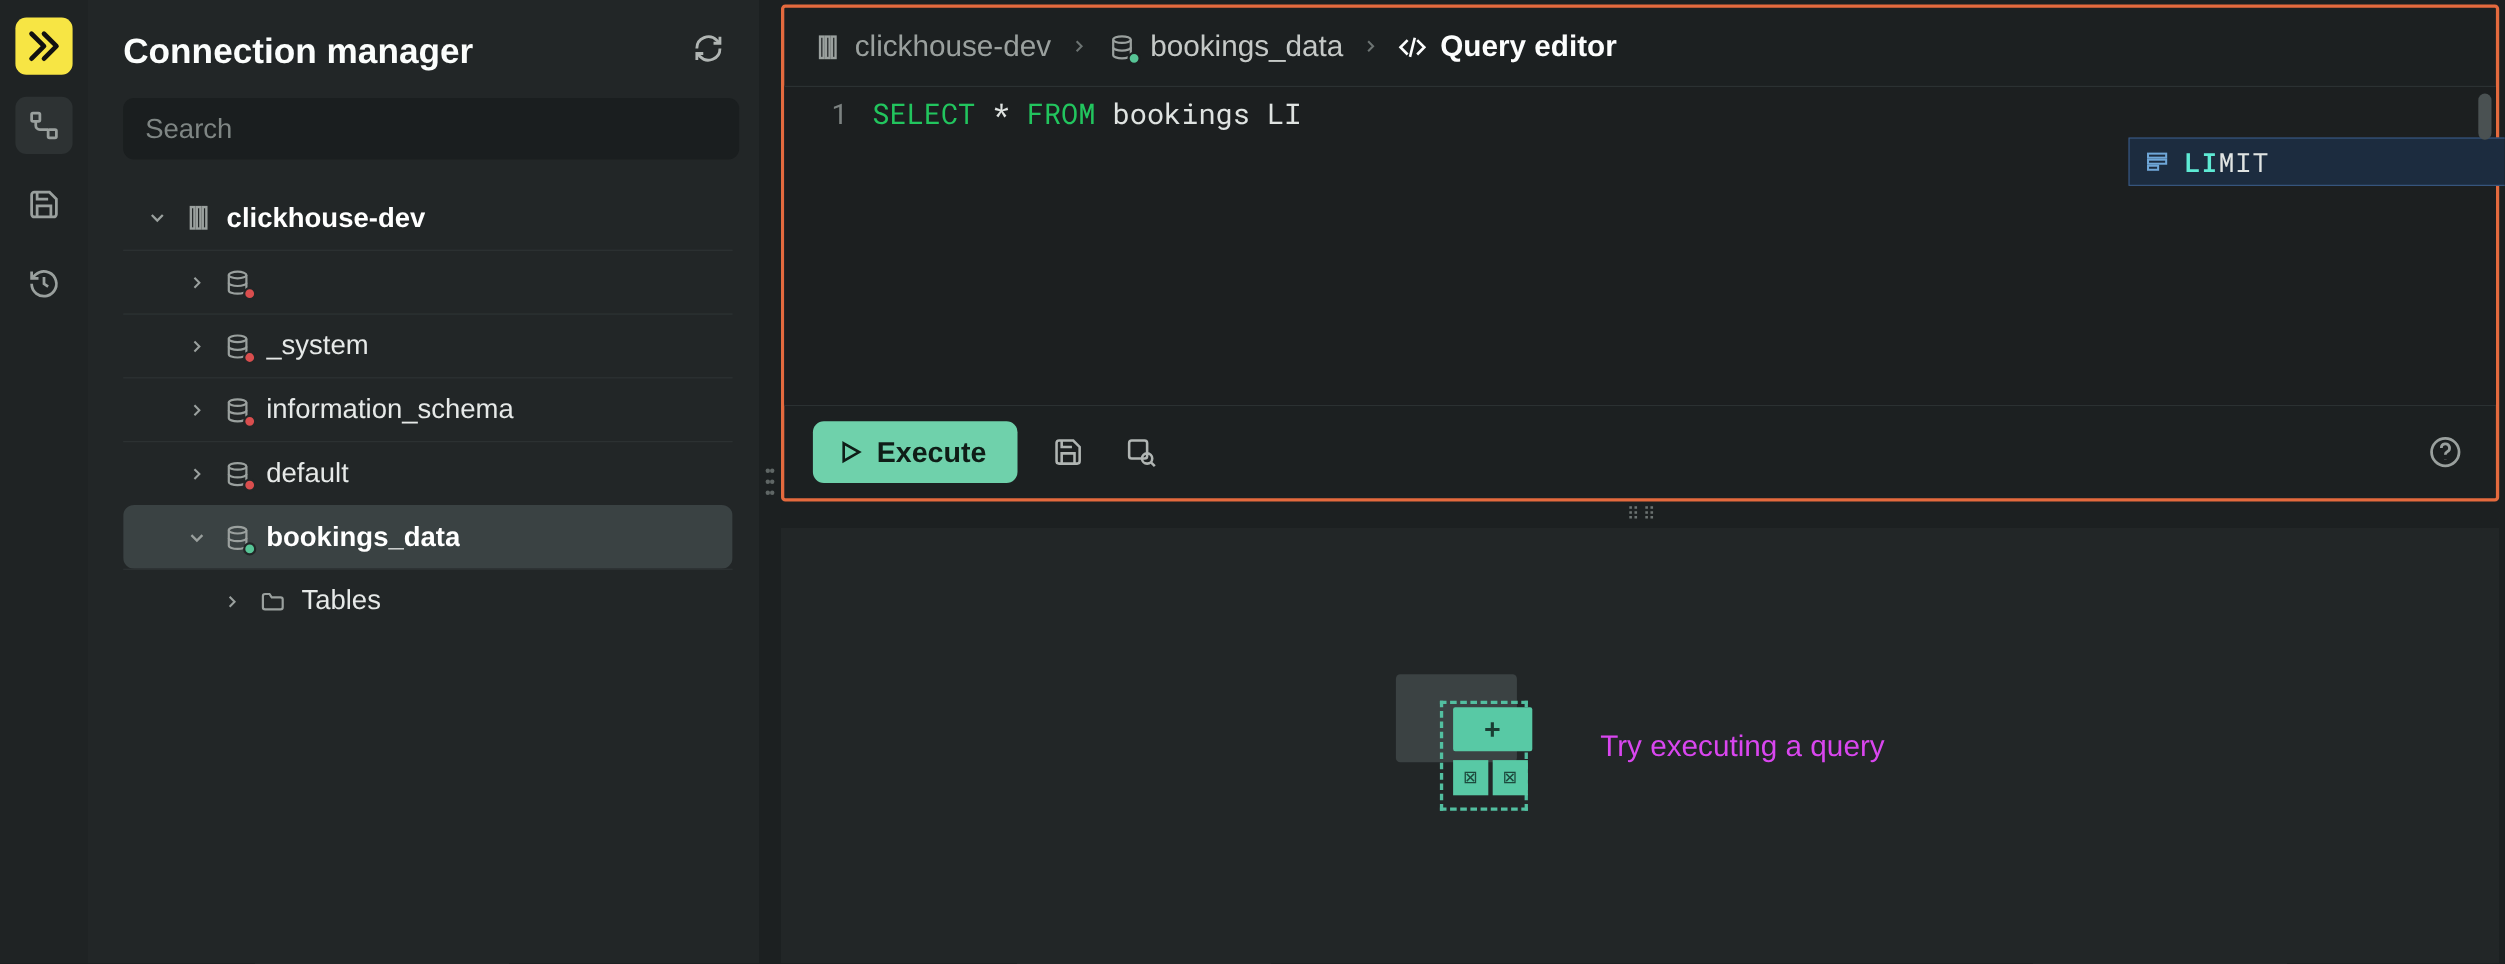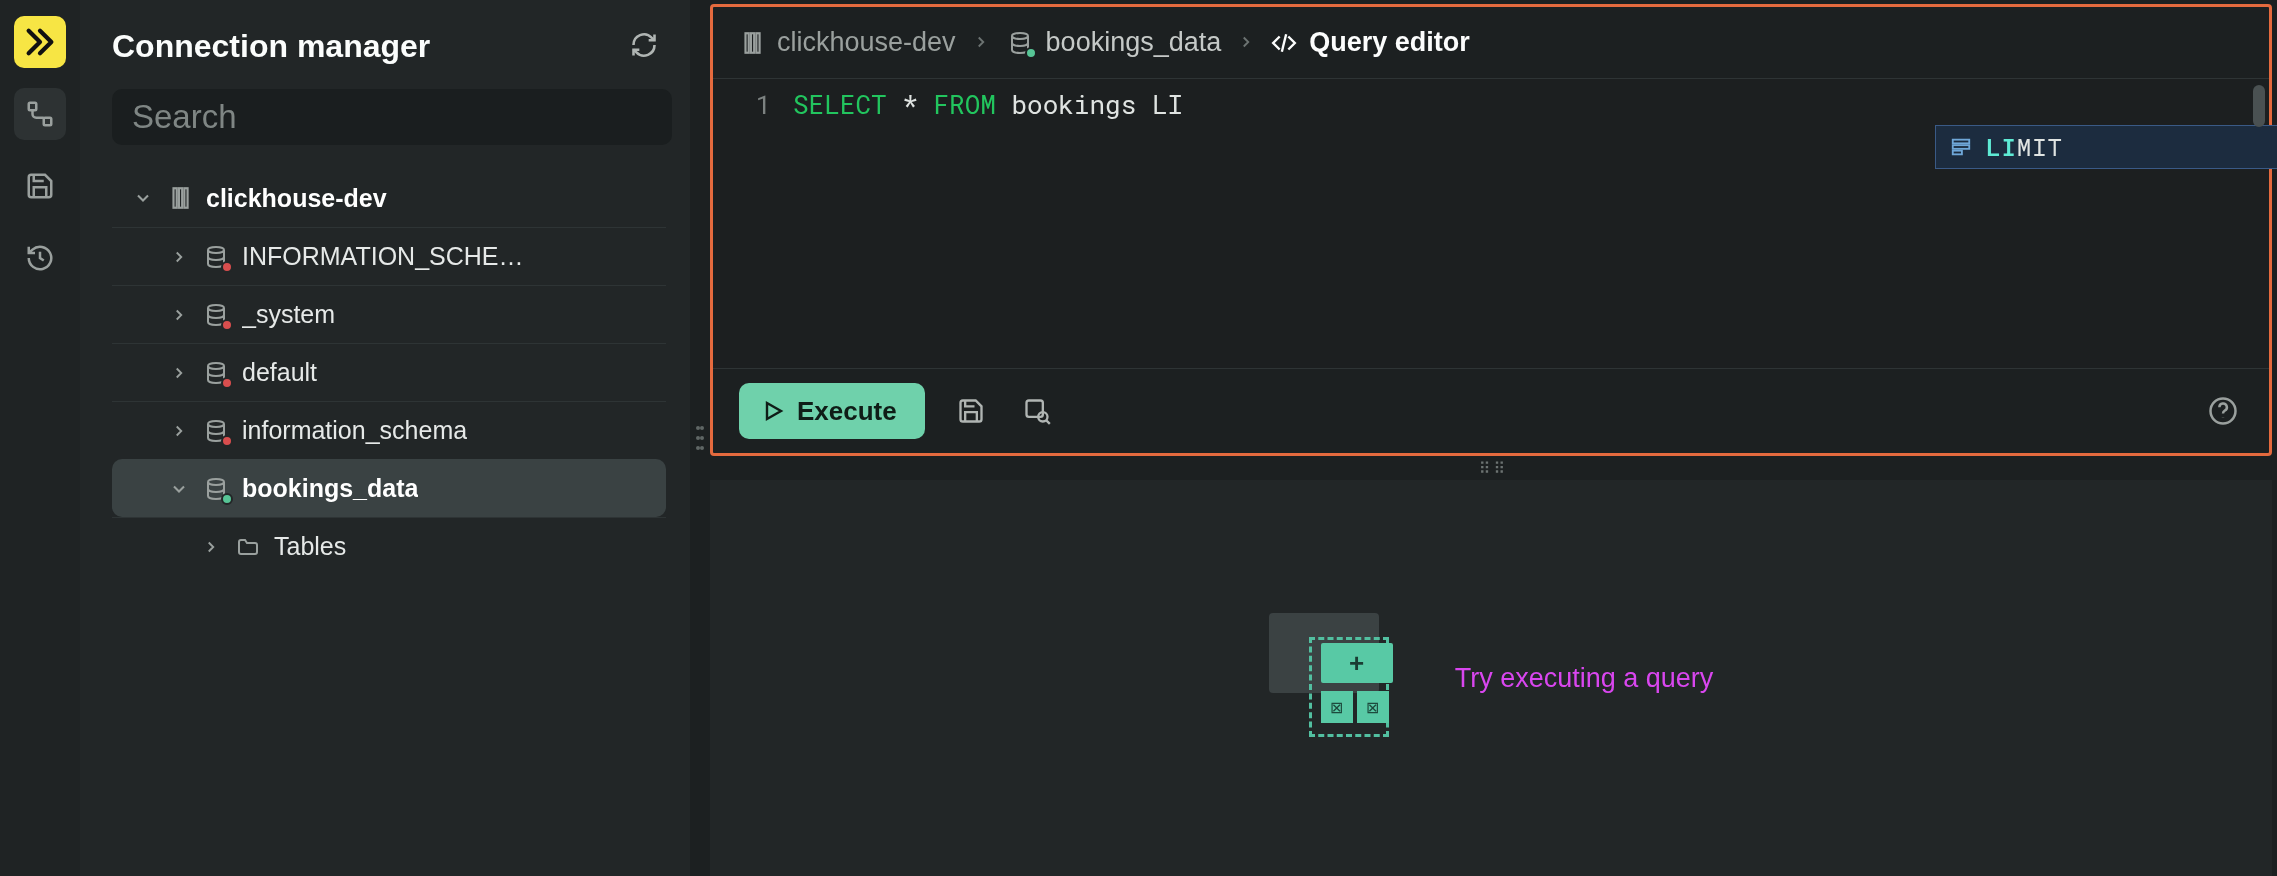--- a/index.html
+++ b/index.html
@@ -56,21 +56,21 @@
   .refresh-btn{ color:#b0b5b3; }
   .search-input{
     width: 560px;
     height: 56px;
     margin: 0 0 24px 12px;
     background:#1a1e1f;
     border:none;
     border-radius:10px;
     padding:0 20px;
     color:#ffffff;
-    font-size:33px;
+    font-size:25px;
   }
   .search-input::placeholder{ color:#7f8684; }
   .tree{ margin-left:12px; }
   .tree-row{
     height:58px;
     display:flex;
     align-items:center;
     border-top:1px solid #2e3435;
     padding-left:8px;
     font-size:25px;
@@ -320,21 +320,20 @@
           </svg>
         </span>
       <span class="db-icon-wrap">
         <svg width="24" height="24" viewBox="0 0 24 24" fill="none" stroke="currentColor" stroke-width="2">
             <ellipse cx="12" cy="5" rx="8" ry="3"></ellipse>
             <path d="M4 5v14c0 1.7 3.6 3 8 3s8-1.3 8-3V5"></path>
             <path d="M4 12c0 1.7 3.6 3 8 3s8-1.3 8-3"></path>
           </svg>
         <span class="status-dot dot-red"></span>
       </span>
-      <span class="label">INFORMATION_SCHE…</span>
     </div>
     <div class="tree-row l1">
       <span class="tree-collapse">
           <svg width="18" height="18" viewBox="0 0 24 24" fill="none" stroke="currentColor" stroke-width="2.5">
             <polyline points="9 6 15 12 9 18"></polyline>
           </svg>
         </span>
       <span class="db-icon-wrap">
         <svg width="24" height="24" viewBox="0 0 24 24" fill="none" stroke="currentColor" stroke-width="2">
             <ellipse cx="12" cy="5" rx="8" ry="3"></ellipse>
@@ -352,37 +351,37 @@
           </svg>
         </span>
       <span class="db-icon-wrap">
         <svg width="24" height="24" viewBox="0 0 24 24" fill="none" stroke="currentColor" stroke-width="2">
             <ellipse cx="12" cy="5" rx="8" ry="3"></ellipse>
             <path d="M4 5v14c0 1.7 3.6 3 8 3s8-1.3 8-3V5"></path>
             <path d="M4 12c0 1.7 3.6 3 8 3s8-1.3 8-3"></path>
           </svg>
         <span class="status-dot dot-red"></span>
       </span>
-      <span class="label">default</span>
+      <span class="label">information_schema</span>
     </div>
     <div class="tree-row l1">
       <span class="tree-collapse">
           <svg width="18" height="18" viewBox="0 0 24 24" fill="none" stroke="currentColor" stroke-width="2.5">
             <polyline points="9 6 15 12 9 18"></polyline>
           </svg>
         </span>
       <span class="db-icon-wrap">
         <svg width="24" height="24" viewBox="0 0 24 24" fill="none" stroke="currentColor" stroke-width="2">
             <ellipse cx="12" cy="5" rx="8" ry="3"></ellipse>
             <path d="M4 5v14c0 1.7 3.6 3 8 3s8-1.3 8-3V5"></path>
             <path d="M4 12c0 1.7 3.6 3 8 3s8-1.3 8-3"></path>
           </svg>
         <span class="status-dot dot-red"></span>
       </span>
-      <span class="label">information_schema</span>
+      <span class="label">default</span>
     </div>
     <div class="tree-row l1 active">
       <span class="tree-collapse">
           <svg width="20" height="20" viewBox="0 0 24 24" fill="none" stroke="currentColor" stroke-width="2.5">
             <polyline points="6 9 12 15 18 9"></polyline>
           </svg>
         </span>
       <span class="db-icon-wrap">
         <svg width="24" height="24" viewBox="0 0 24 24" fill="none" stroke="currentColor" stroke-width="2">
             <ellipse cx="12" cy="5" rx="8" ry="3"></ellipse>

